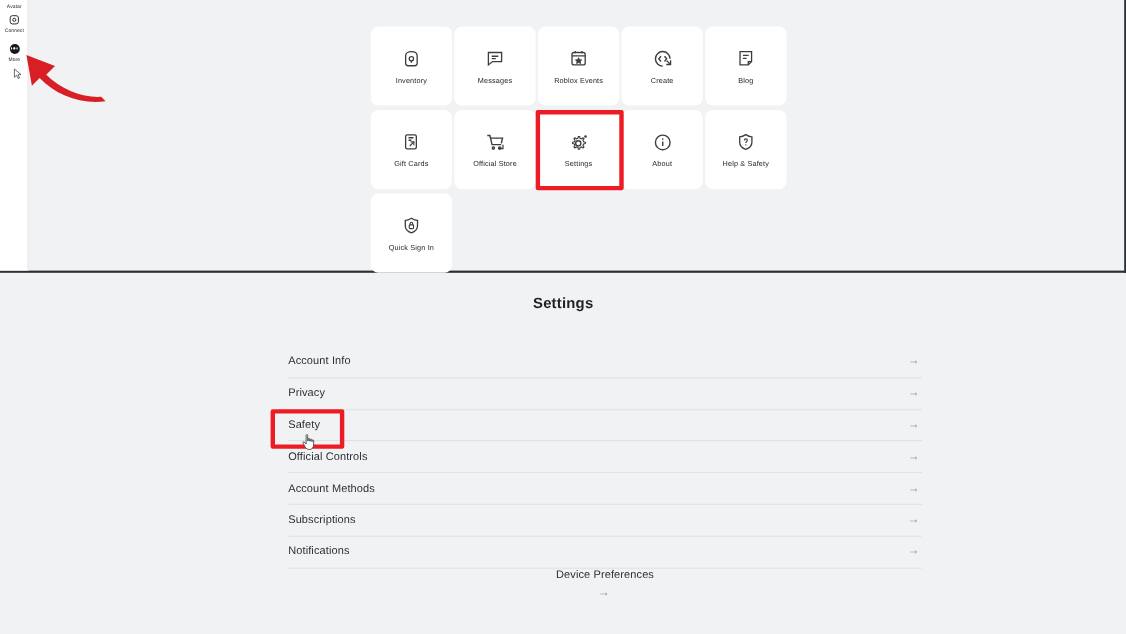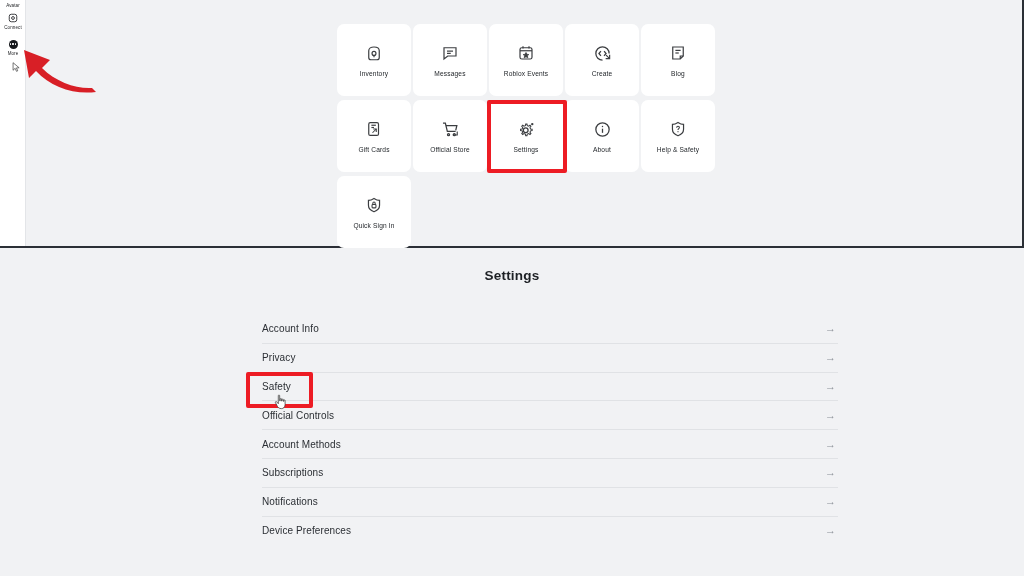--- a/index.html
+++ b/index.html
@@ -74,21 +74,21 @@
   #settings-title {
     position: absolute; left: 0; top: 18px; width: 1024px; text-align: center;
     font-size: 13.5px; font-weight: bold; color: #1d2024; letter-spacing: .2px;
   }
   #settings-list { position: absolute; left: 262px; top: 65px; width: 576px; }
   .settings-row {
     position: relative; height: 28.8px;
     display: flex; align-items: center; justify-content: space-between;
     border-bottom: 1px solid #e0e2e5;
   }
-  .settings-row:last-child { border-bottom: none; }
+  .settings-row:last-child { border-bottom: none; flex-direction: column; }
   .settings-label { font-size: 10px; color: #2b2f34; letter-spacing: .1px; }
   .settings-arrow { font-size: 11px; color: #8a8f96; line-height: 1; padding-right: 2px; }
 
   #hl-privacy { position: absolute; left: 246px; top: 372px; width: 67px; height: 36px;
                 border: 4px solid #ed1c24; border-radius: 2px; pointer-events: none; }
   #cursor-privacy { position: absolute; left: 273px; top: 393px; width: 14px; height: 17px; }
 </style>
 </head>
 <body>
 

